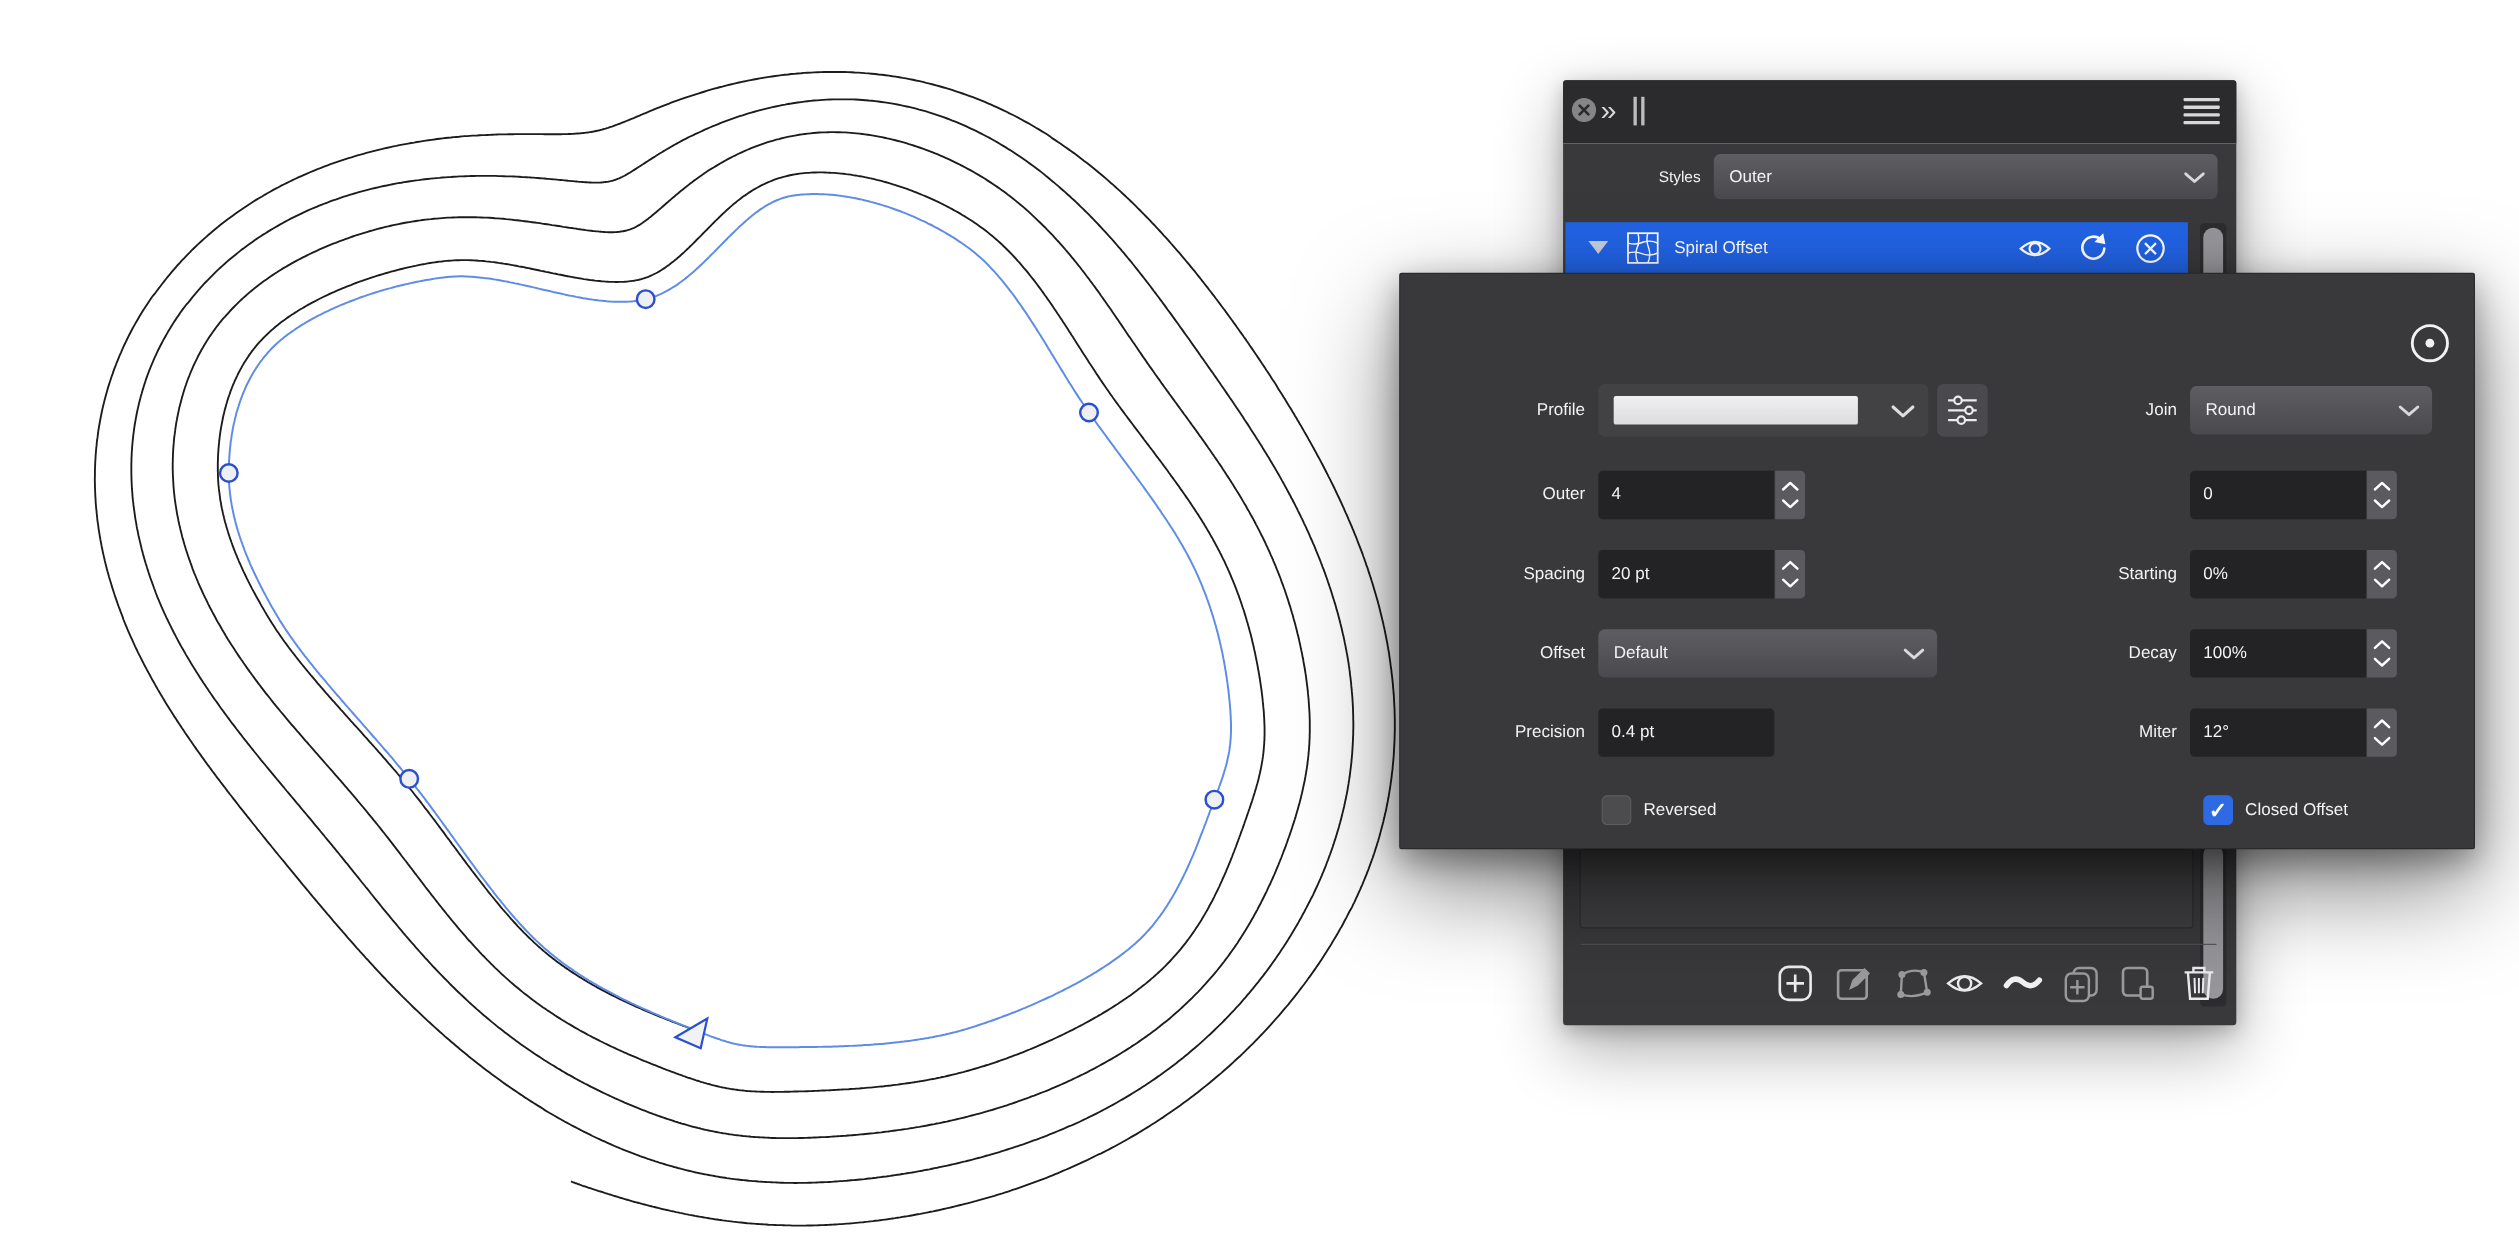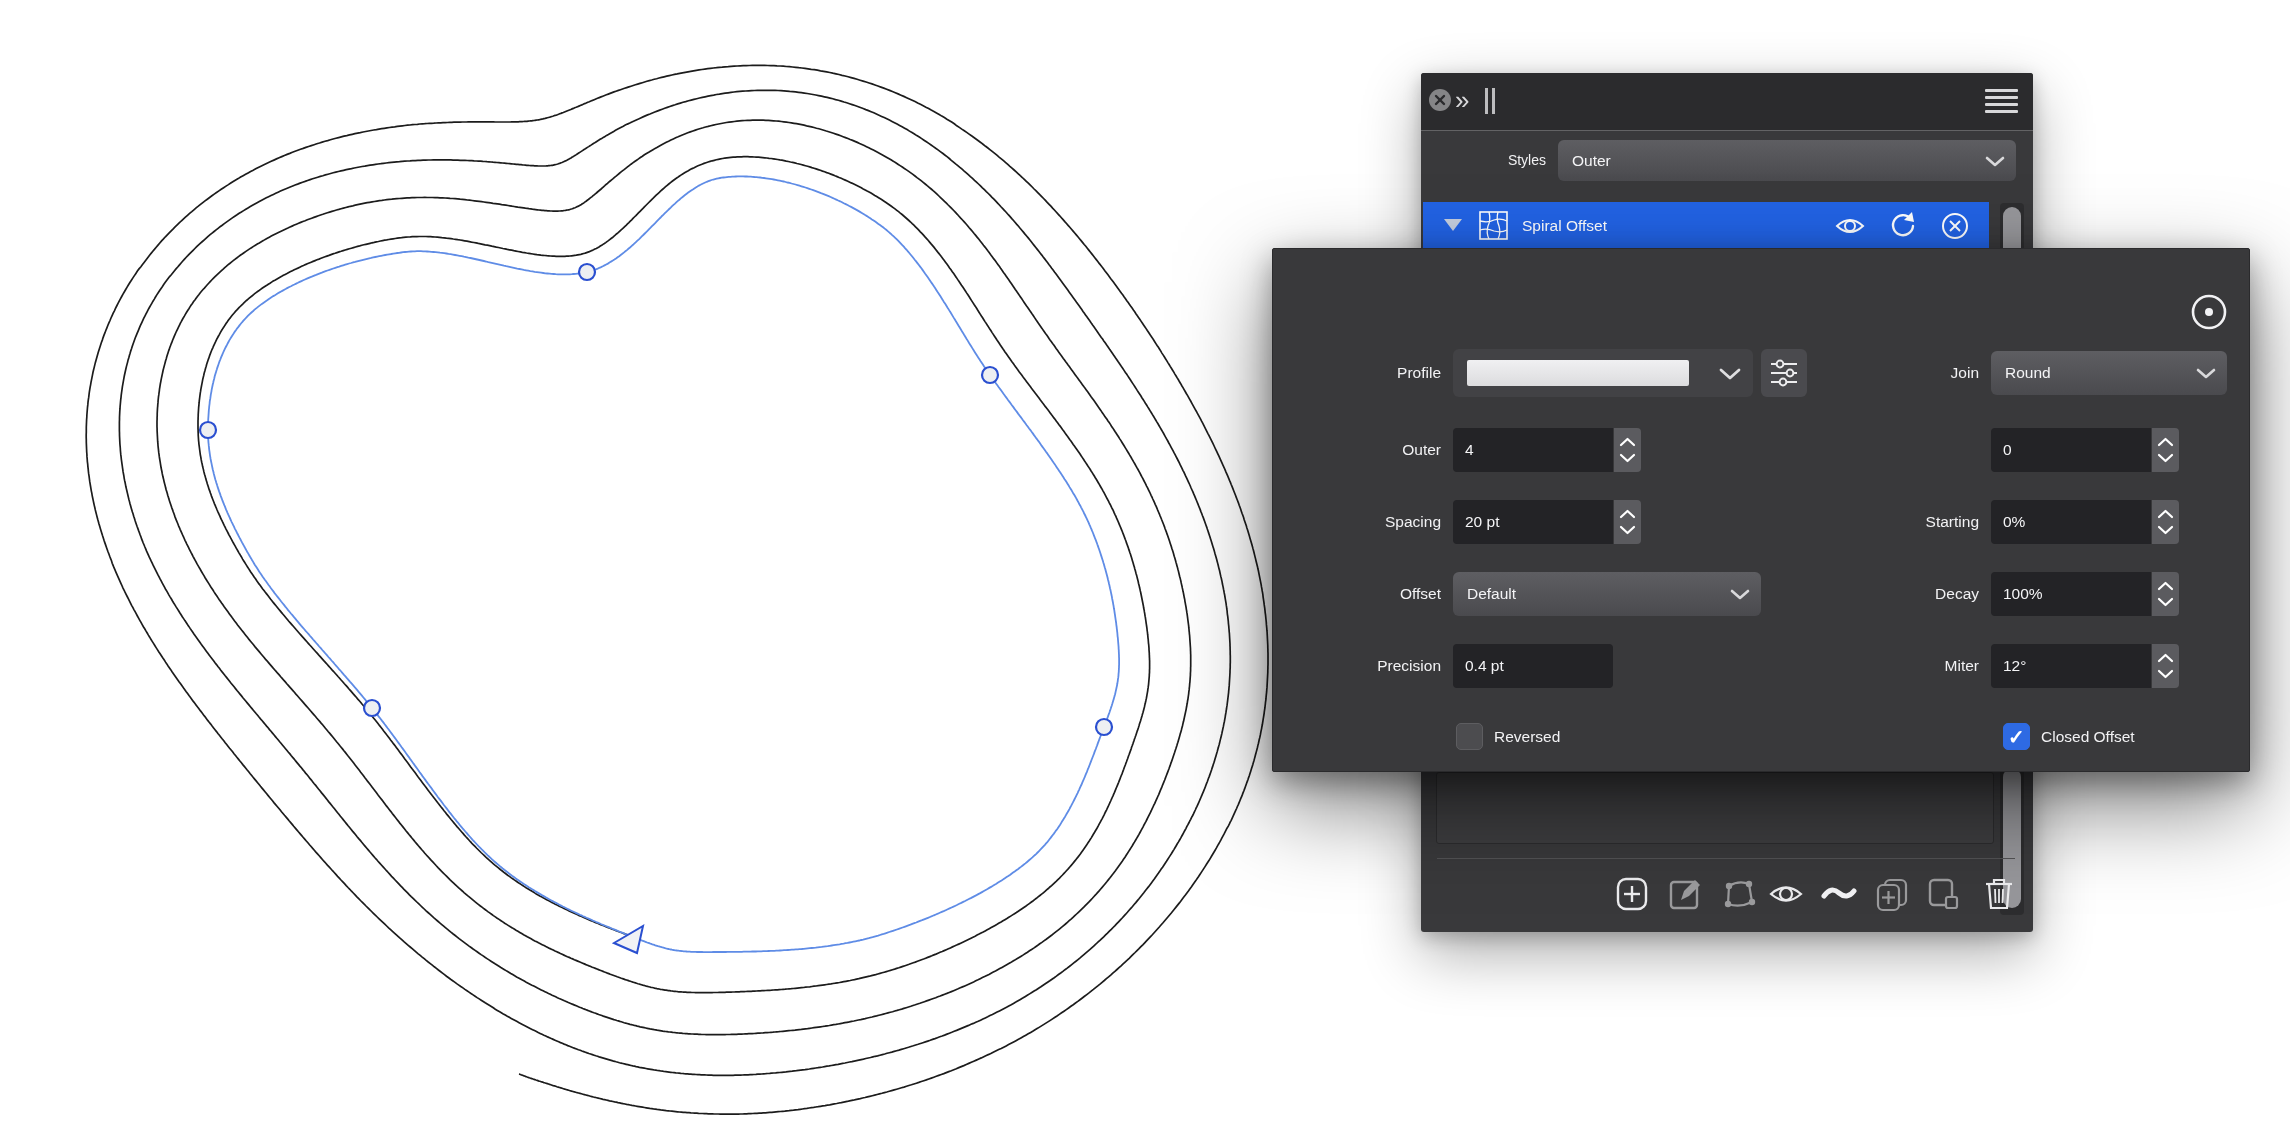--- a/index.html
+++ b/index.html
@@ -61,21 +61,21 @@
   .fld-plain{width:160px;border-radius:4px;}
   .stepper{position:absolute;width:27px;height:44px;background:#5b5b5f;border-radius:0 4px 4px 0;
     border-left:1px solid #38383a;}
   .stepper svg{position:absolute;left:5px;top:9px;}
   .dd-profile{position:absolute;left:180px;top:100px;width:300px;height:48px;line-height:48px;
     background:#424245;border-radius:6px;}
   .profile-preview{position:absolute;left:14px;top:11px;width:222px;height:26px;border-radius:2px;
     background:linear-gradient(#f0f0f2,#dcdcde);}
   .btn-sliders{position:absolute;left:488px;top:100px;width:46px;height:48px;background:#4a4a4e;border-radius:6px;}
   .dd-adjust{position:absolute;left:180px;top:323px;width:308px;height:44px;line-height:44px;}
-  .dd-join{position:absolute;left:718px;top:102px;width:236px;height:44px;line-height:44px;}
+  .dd-join{position:absolute;left:718px;top:102px;width:204px;height:44px;line-height:44px;padding-left:16px;}
   .checkbox{position:absolute;width:27px;height:27px;border-radius:5px;background:#4c4c4f;
     border:1px solid #5d5d60;box-sizing:border-box;}
   .checkbox.checked{background:#2e6ae3;border-color:#2e6ae3;}
   .checkbox.checked::after{content:"✓";position:absolute;left:4px;top:1px;color:#fff;
     font-size:20px;font-weight:700;}
   .cb-label{position:absolute;height:28px;line-height:28px;color:#f2f2f4;font-size:15.5px;}
   .target-ic{position:absolute;left:916px;top:43px;width:40px;height:40px;}
 </style>
 </head>
 <body>

